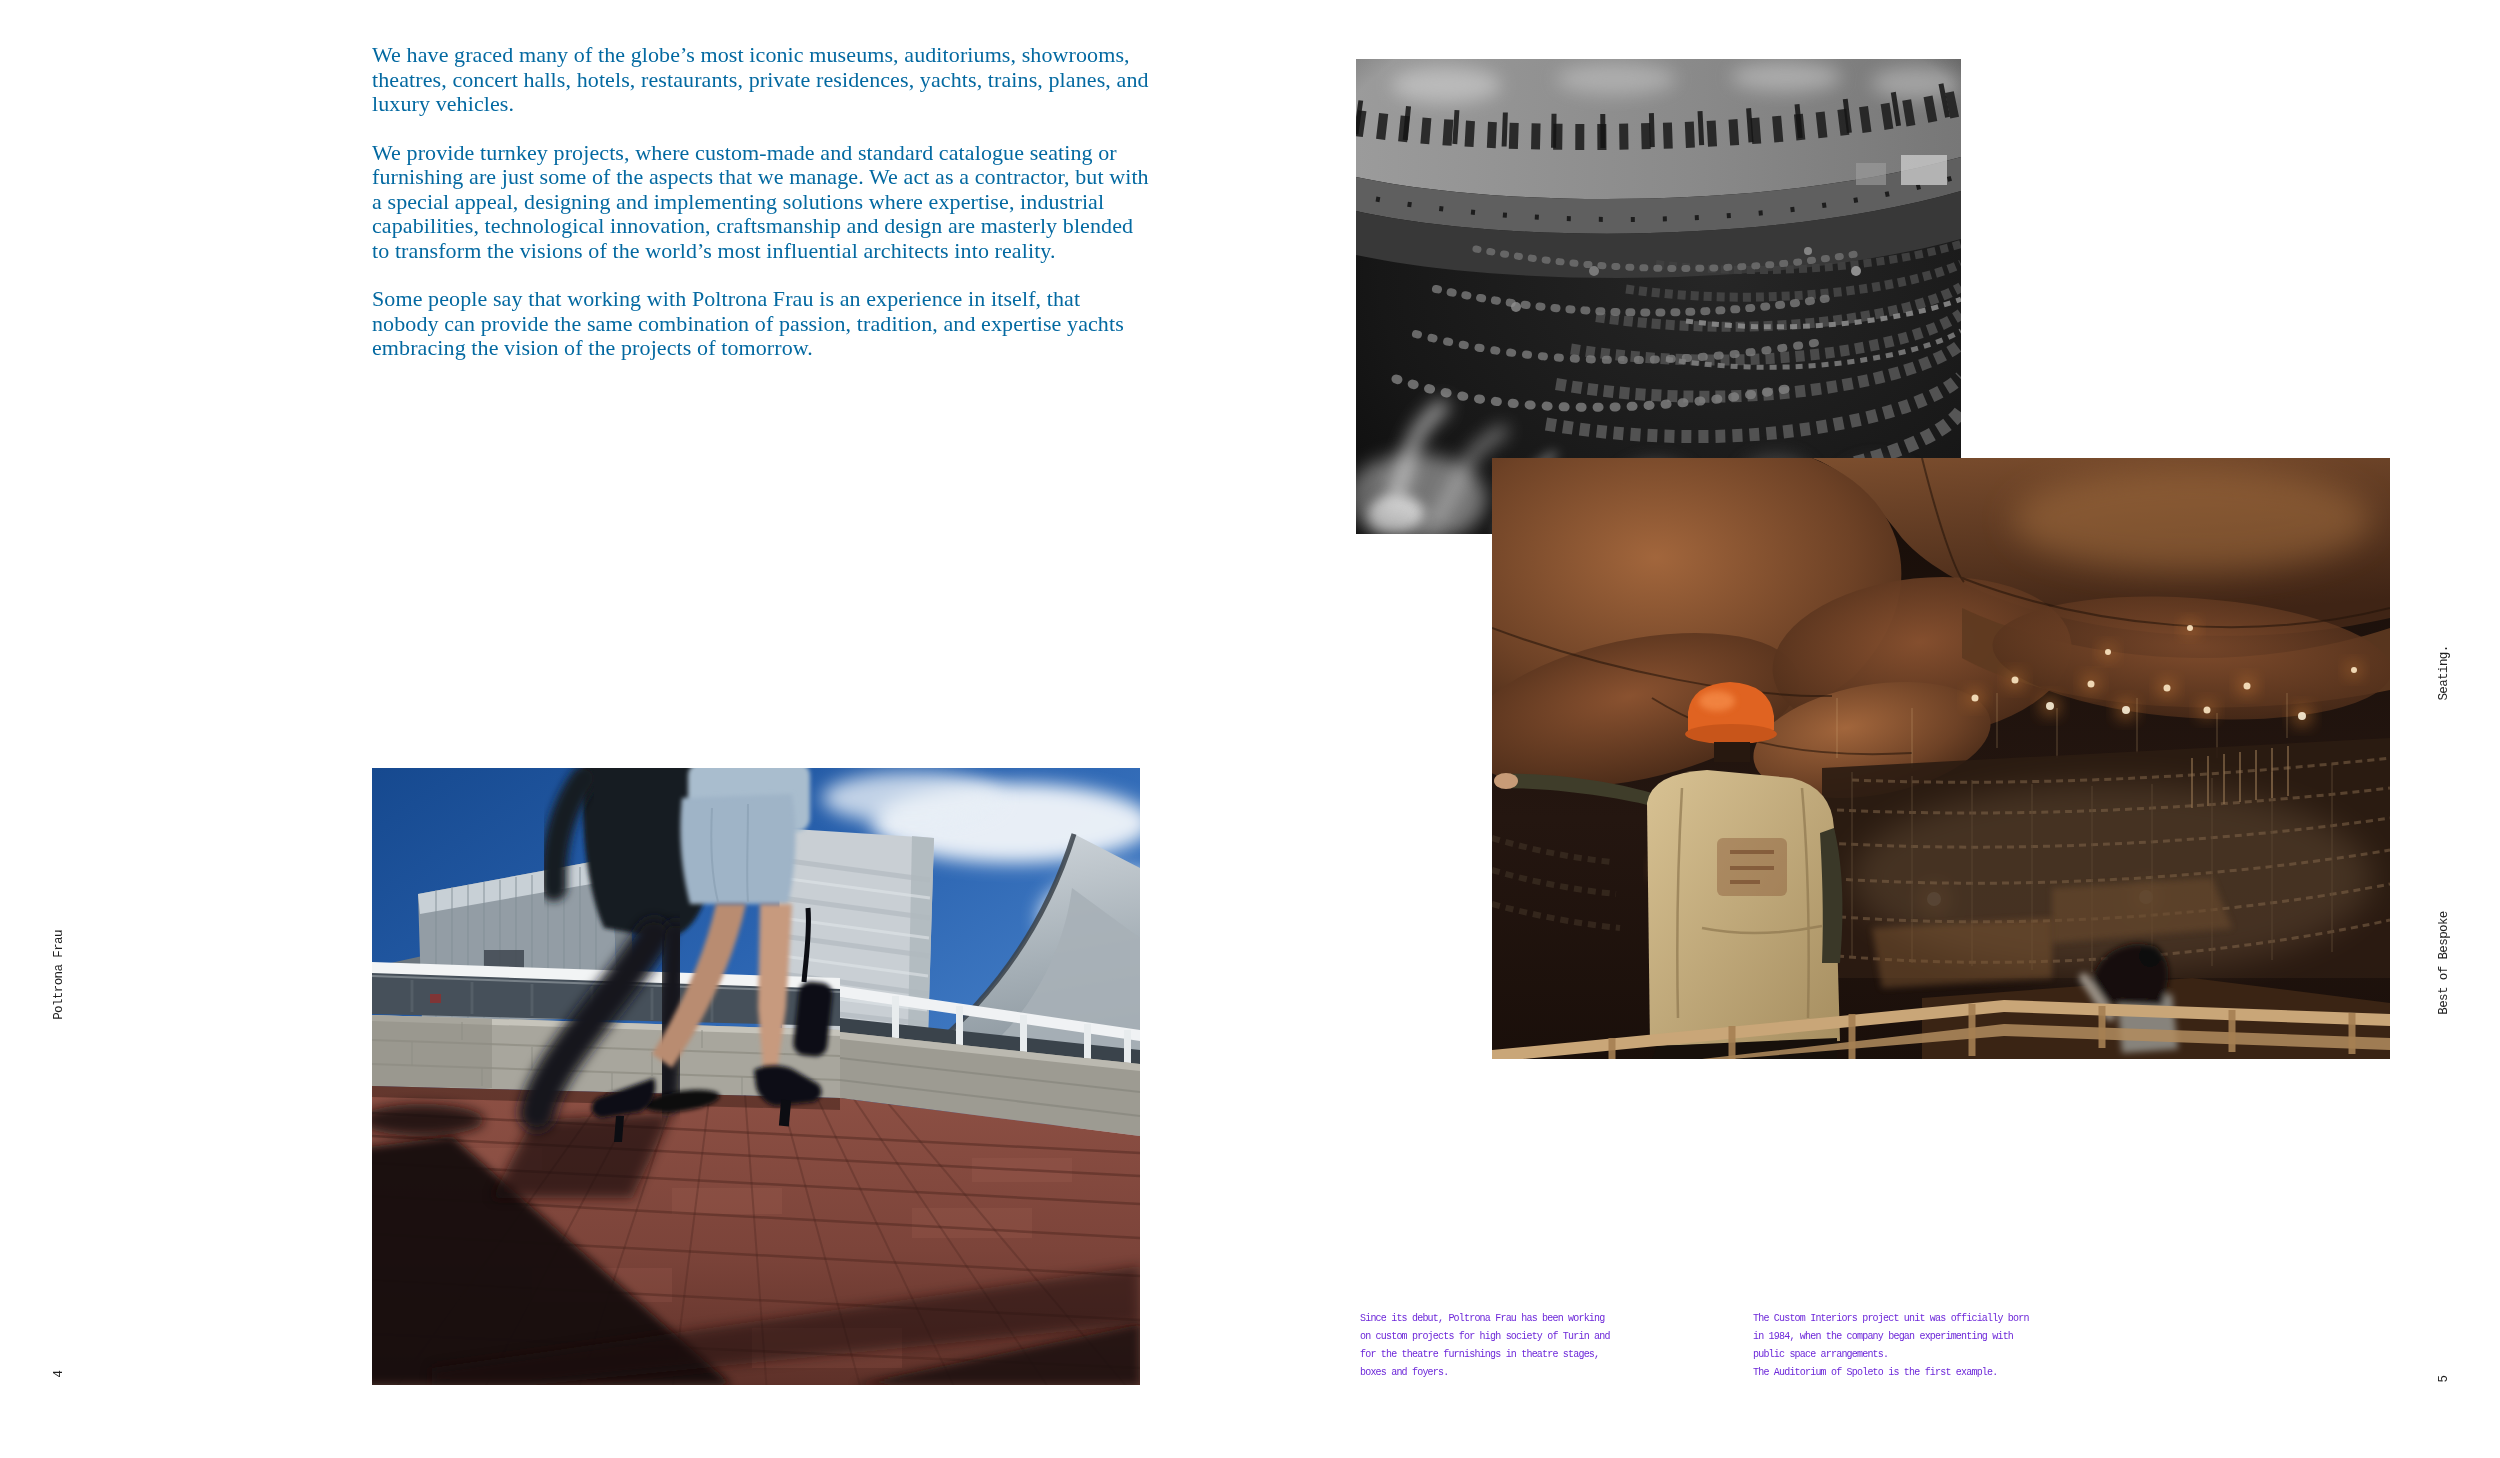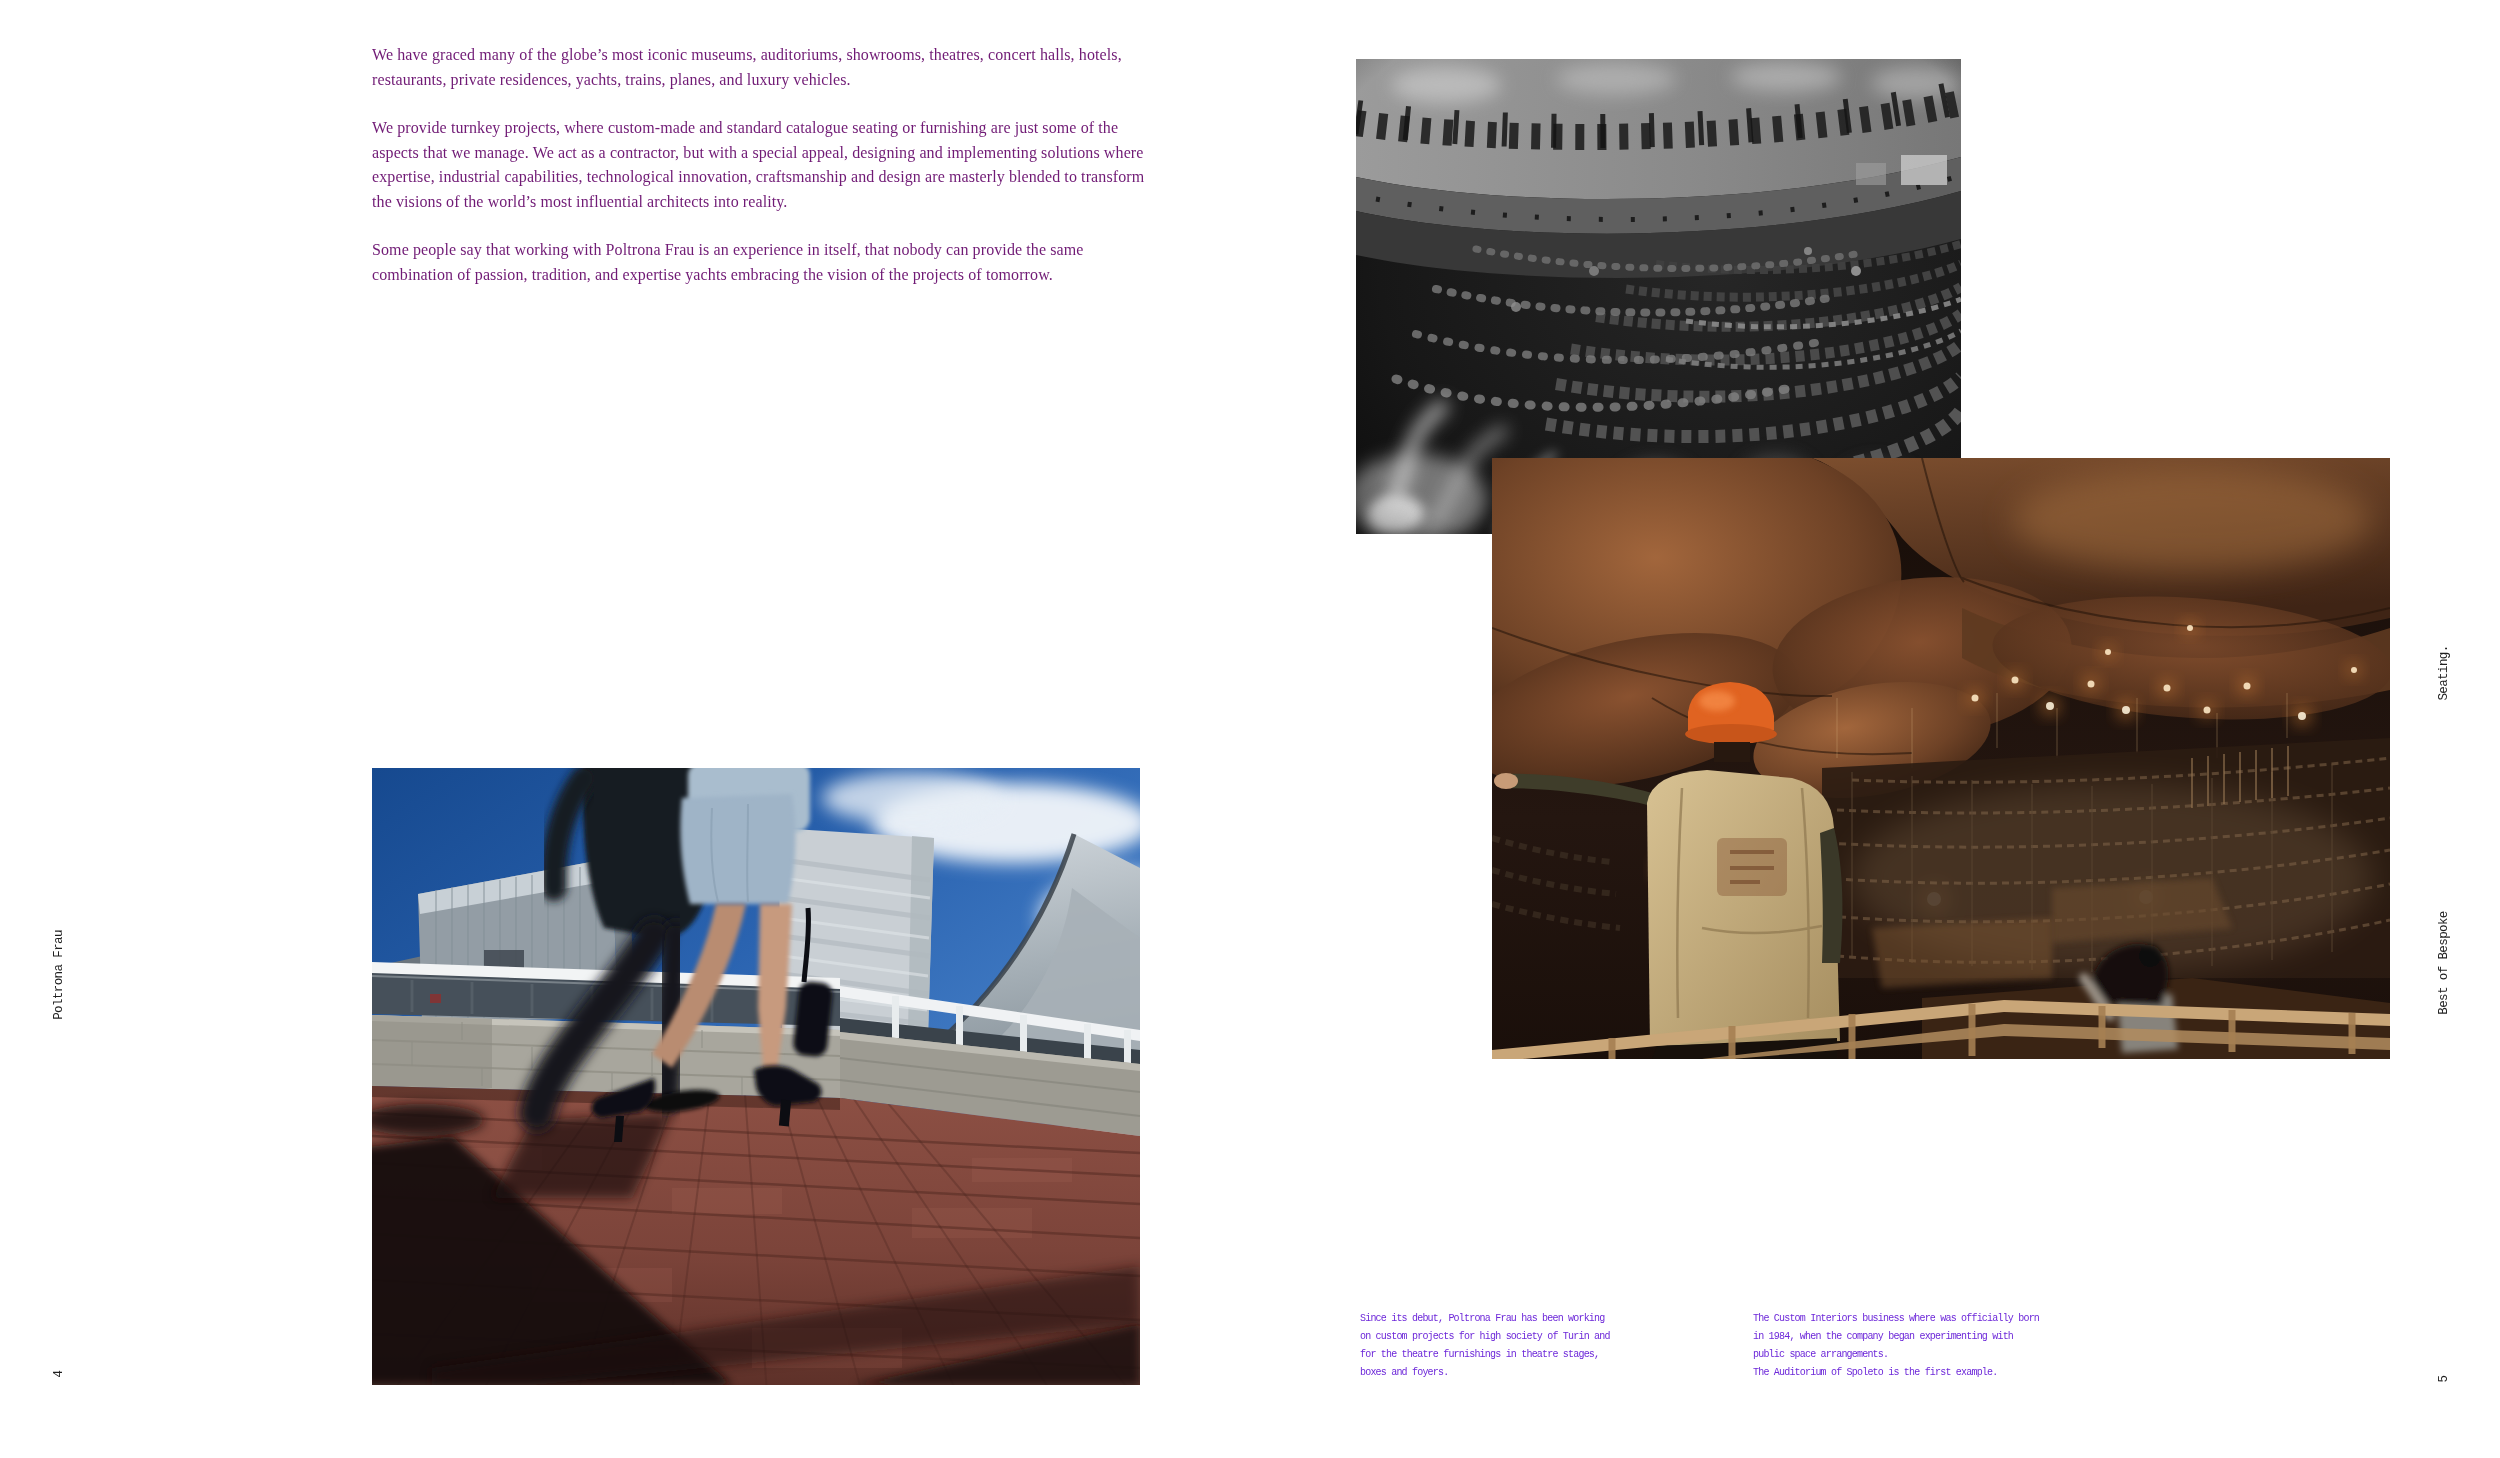--- a/index.html
+++ b/index.html
@@ -1,20 +1,20 @@
 <!DOCTYPE html>
 <html><head>
 <meta charset="utf-8">
 <style>
   html,body{margin:0;padding:0;background:#ffffff;}
   .spread{position:relative;width:2500px;height:1458px;background:#ffffff;overflow:hidden;
           font-family:"Liberation Sans",sans-serif;color:#1d1d1b;}
   .text-block{position:absolute;left:372px;top:43px;width:778px;
               font-family:"Liberation Serif","DejaVu Serif",serif;
-              font-size:16px;line-height:24.5px;color:#701a75;letter-spacing:0.1px;}
+              font-size:22px;line-height:24.5px;color:#0369a1;letter-spacing:0.1px;}
   .text-block p{margin:0 0 24px 0;}
   .caption{position:absolute;width:360px;
            font-family:Liberation Mono, monospace;
            font-size:10px;letter-spacing:-0.8px;line-height:18px;color:#6d28d9;
            white-space:pre-line;}
   .caption-1{left:1360px;top:1310px;}
   .caption-2{left:1753px;top:1310px;width:420px;}
   .vtext{position:absolute;white-space:nowrap;
          font-family:"Liberation Mono","DejaVu Sans Mono",monospace;
          font-size:12.5px;letter-spacing:-0.6px;color:#1f1f1f;
@@ -387,18 +387,18 @@
       <polygon points="210,601 512,566 898,580 898,592 512,578 240,601" fill="#b28c5e" opacity="0.85"></polygon>
       <path d="M120,580 V601 M240,568 V601 M360,556 V601 M480,546 V598 M610,548 V590 M740,552 V594 M860,555 V596" stroke="#a57f52" stroke-width="7" opacity="0.9" fill="none"></path>
     </g>
   </svg>
   </div>
 
   <div class="caption caption-1">Since its debut, Poltrona Frau has been working
 on custom projects for high society of Turin and
 for the theatre furnishings in theatre stages,
 boxes and foyers.</div>
-  <div class="caption caption-2">The Custom Interiors business where was officially born
+  <div class="caption caption-2">The Custom Interiors project unit was officially born
 in 1984, when the company began experimenting with
 public space arrangements.
 The Auditorium of Spoleto is the first example.</div>
 
 </div>
 
 </body></html>

